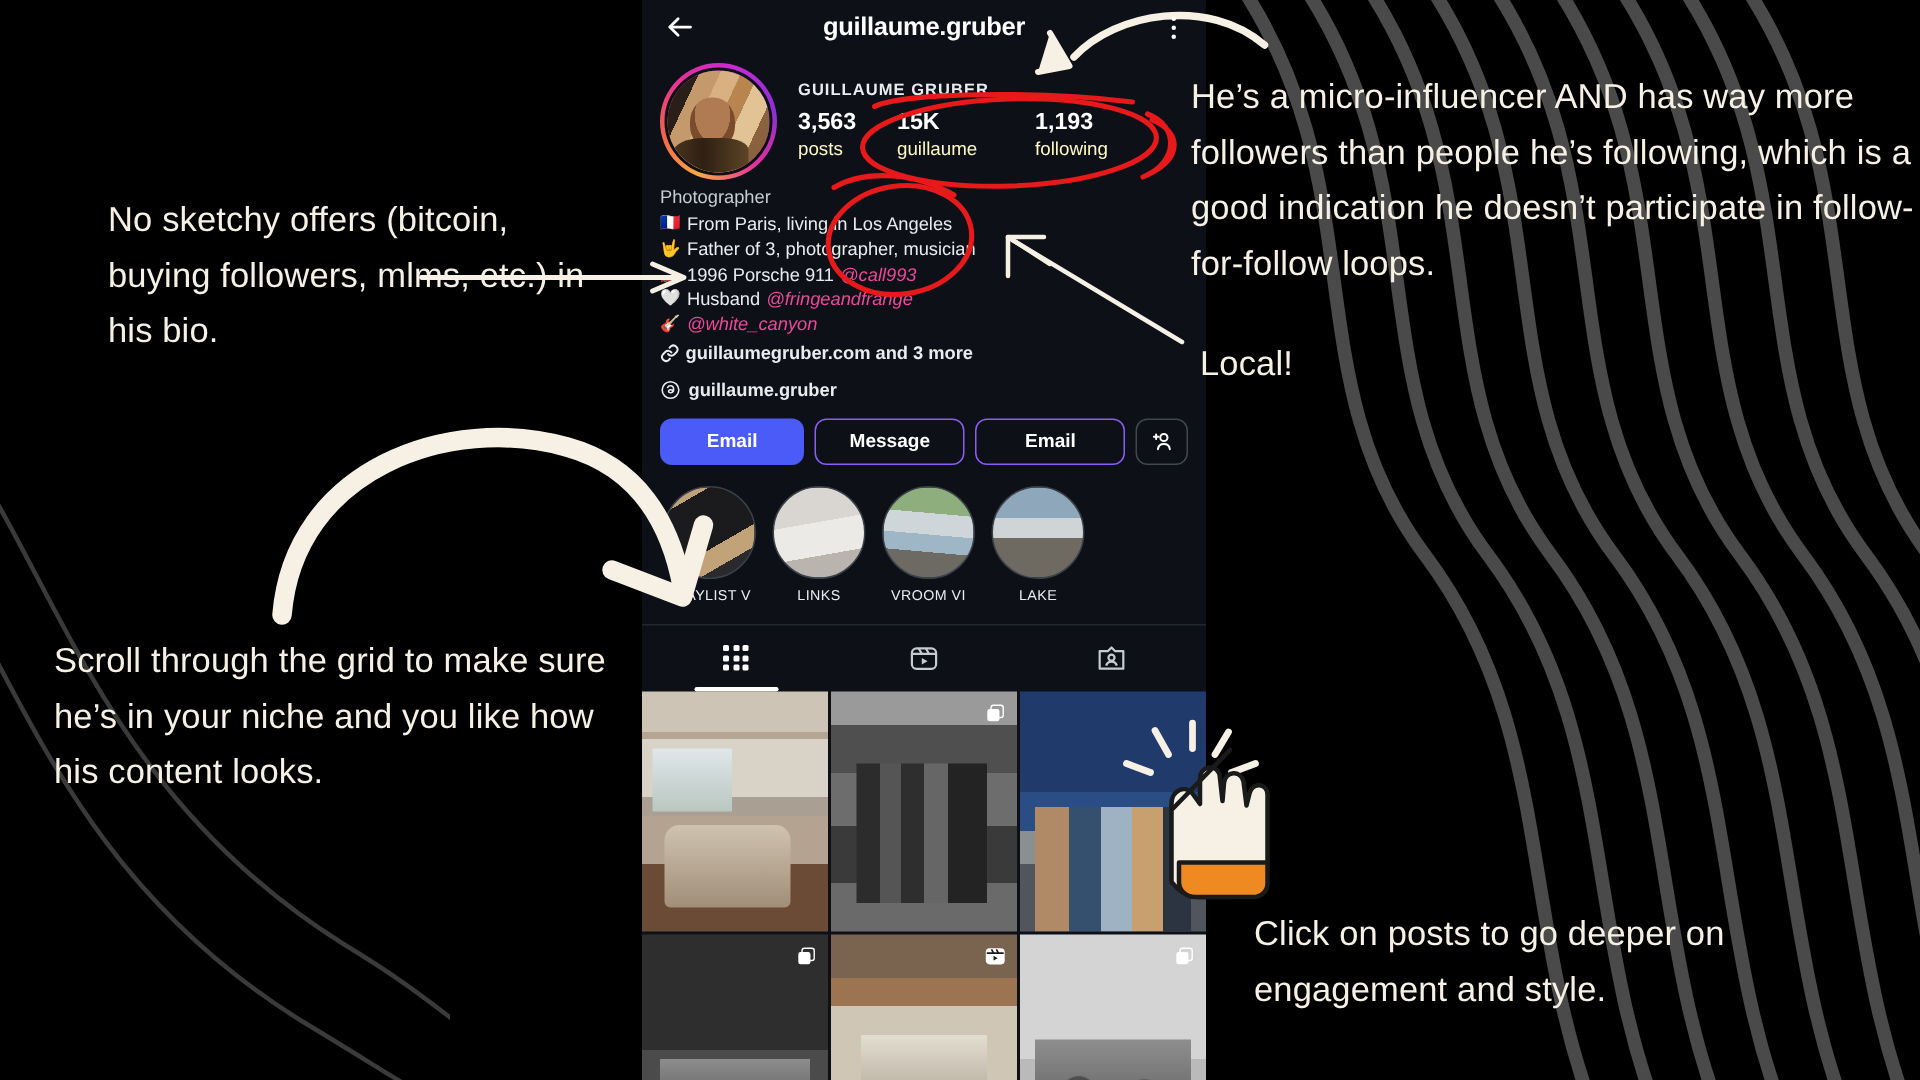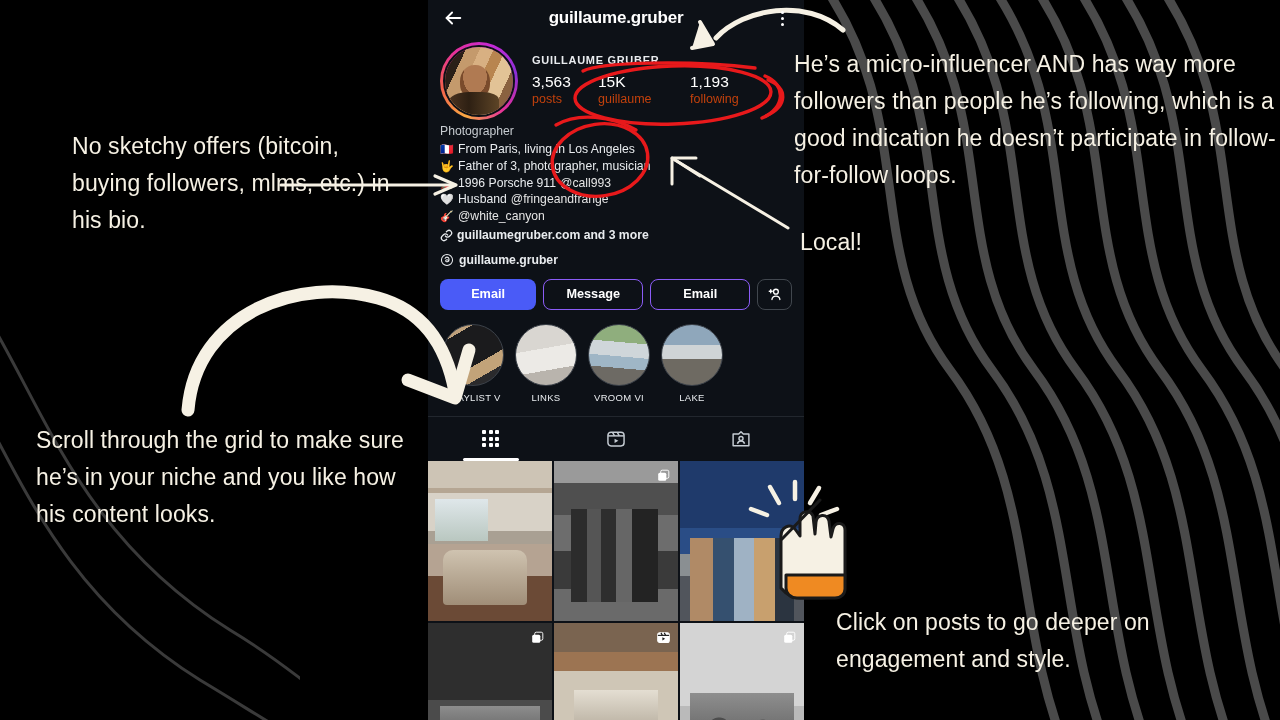--- a/index.html
+++ b/index.html
@@ -47,29 +47,29 @@
      background:radial-gradient(ellipse at 50% 35%, #b07a52 0 55%, #7a4b2c 56% 100%); border-radius:48% 48% 44% 44%; }
   .avatar-shirt { position:absolute; left:6%; bottom:0; width:74%; height:34%;
      background:linear-gradient(90deg,#4a3320,#2e2013 40%,#5d4426); border-radius:40% 34% 0 0; }
 
   .profile-meta { flex:1 1 auto; padding-top:12px; min-width:0; }
   .display-name { font-size:11px; font-weight:bold; letter-spacing:0.7px; color:#e9ecef; }
   .stats { display:flex; margin-top:7px; }
   .stat { display:flex; flex-direction:column; }
   .stat-0 { width:66px; }
   .stat-1 { width:92px; }
-  .stat-num { font-size:15.5px; font-weight:normal; color:#fff; line-height:1.15; }
-  .stat-label { font-size:12.5px; color:#c2410c; line-height:1.3; }
+  .stat-num { font-size:15.5px; font-weight:bold; color:#fff; line-height:1.15; }
+  .stat-label { font-size:12.5px; color:#fef9c3; line-height:1.3; }
 
   
   .bio { padding:3px 12px 0 12px; }
   .bio-line { font-size:12.2px; color:#e9ecef; line-height:16.8px; display:flex; gap:4px; align-items:flex-start; white-space:nowrap; }
   .bio-cat { font-size:12.2px; color:#c7ccd1; line-height:17px; padding-bottom:1px; }
   .bio-emoji { font-size:11px; width:14px; flex:0 0 auto; }
-  .bio-link { color:#e5e5e5; }
+  .bio-link { color:#ec4899;font-style:italic; }
   .bio-site { font-weight:bold; color:#e9ecef; }
   .link-icon { width:13px; height:13px; flex:0 0 auto; color:#e9ecef; margin-top:2px; }
   .threads-row { display:flex; align-items:center; gap:5px; padding:9px 12px 0 12px; }
   .threads-row .txt { font-size:12.2px; font-weight:bold; color:#e9ecef; }
 
   
   .action-row { display:flex; gap:7px; padding:12px 12px 0 12px; align-items:stretch; }
   .btn { height:31px; border-radius:8px; display:flex; align-items:center; justify-content:center;
          font-size:12.7px; font-weight:bold; color:#fff; }
   .btn-follow { background:#4a5bf7; width:100px; }

